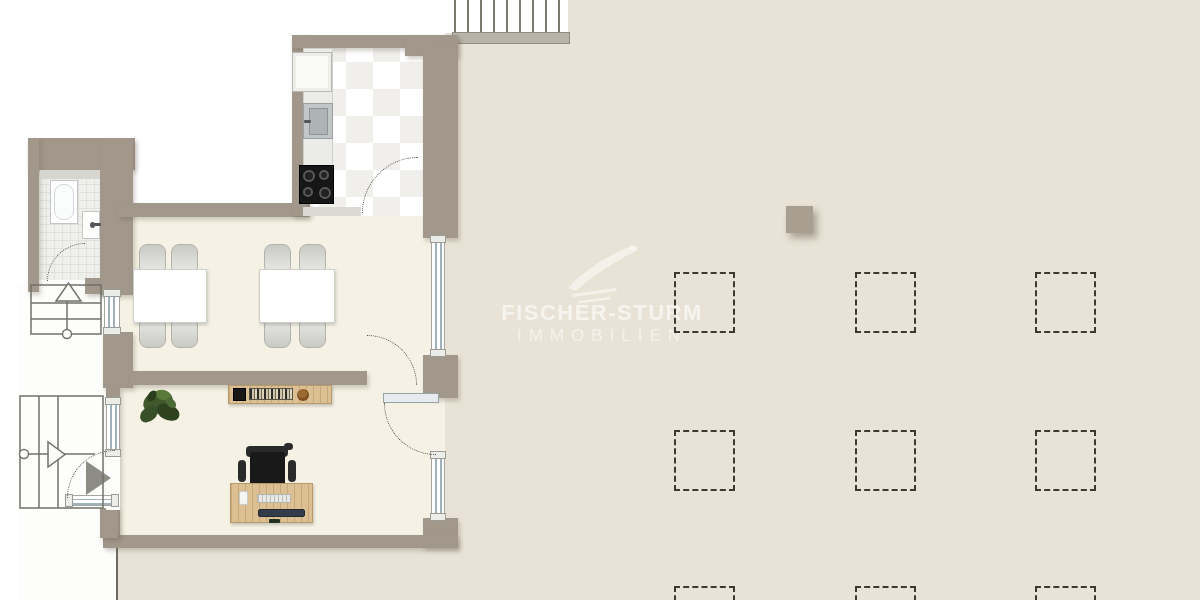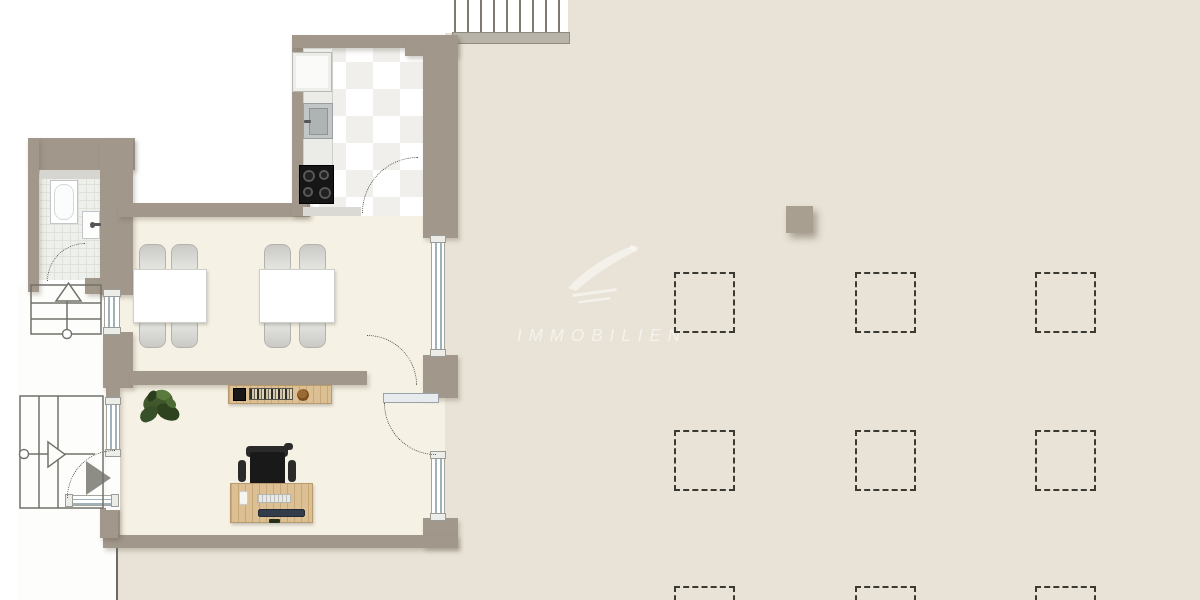--- a/index.html
+++ b/index.html
@@ -95,21 +95,22 @@
   <div class="terrace" style="left:118px;top:545px;width:1082px;height:55px;"></div>
 
   <svg style="left:558px;top:244px;" width="90" height="62" viewBox="0 0 90 62">
     <g fill="rgba(255,255,255,0.5)" stroke="none">
       <path d="M10,44 C26,26 52,10 74,2 L78,7 C58,17 34,32 18,47 Z"></path>
       <rect x="72" y="2" width="8" height="4" transform="rotate(18 76 4)"></rect>
       <path d="M14,50 L58,44 L59,47 L15,53 Z"></path>
       <path d="M20,57 L52,53 L52.5,55.5 L20.5,59.5 Z"></path>
     </g>
   </svg>
-  <div class="wm-text2" style="left:462px;top:326px;font-style:italic;">IMMOBILIEN</div>
+  <div class="wm-text1" style="left:462px;top:300px;">FISCHER-STURM</div>
+  <div class="wm-text2" style="left:462px;top:326px;">IMMOBILIEN</div>
 
   <div class="chimney" style="left:786px;top:206px;width:27px;height:27px;"></div>
 
   <div class="skylight" style="left:674px;top:272px;"></div>
   <div class="skylight" style="left:855px;top:272px;"></div>
   <div class="skylight" style="left:1035px;top:272px;"></div>
   <div class="skylight" style="left:674px;top:430px;"></div>
   <div class="skylight" style="left:855px;top:430px;"></div>
   <div class="skylight" style="left:1035px;top:430px;"></div>
   <div class="skylight" style="left:674px;top:586px;"></div>

